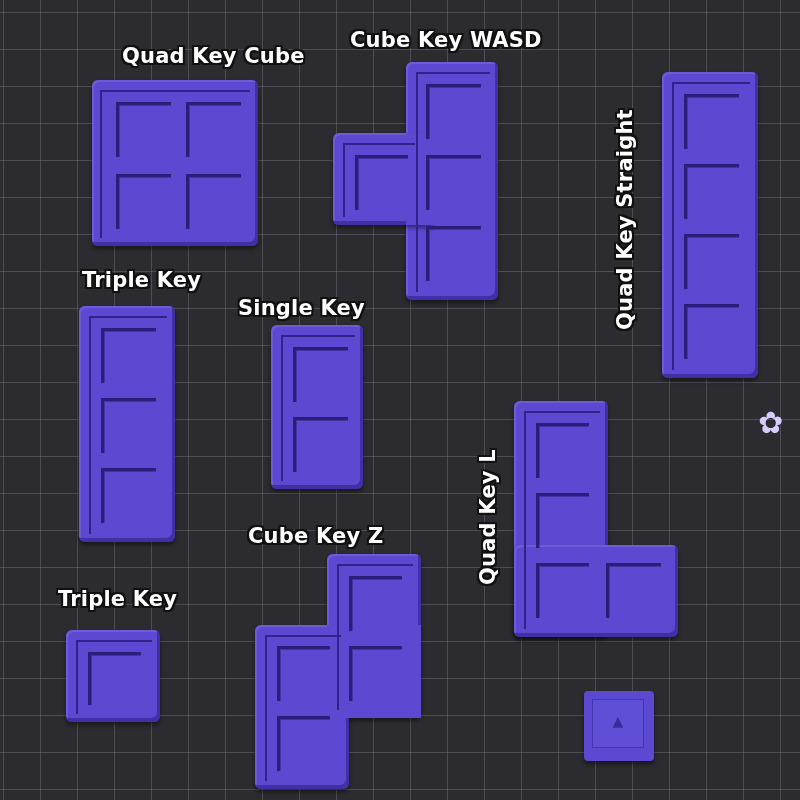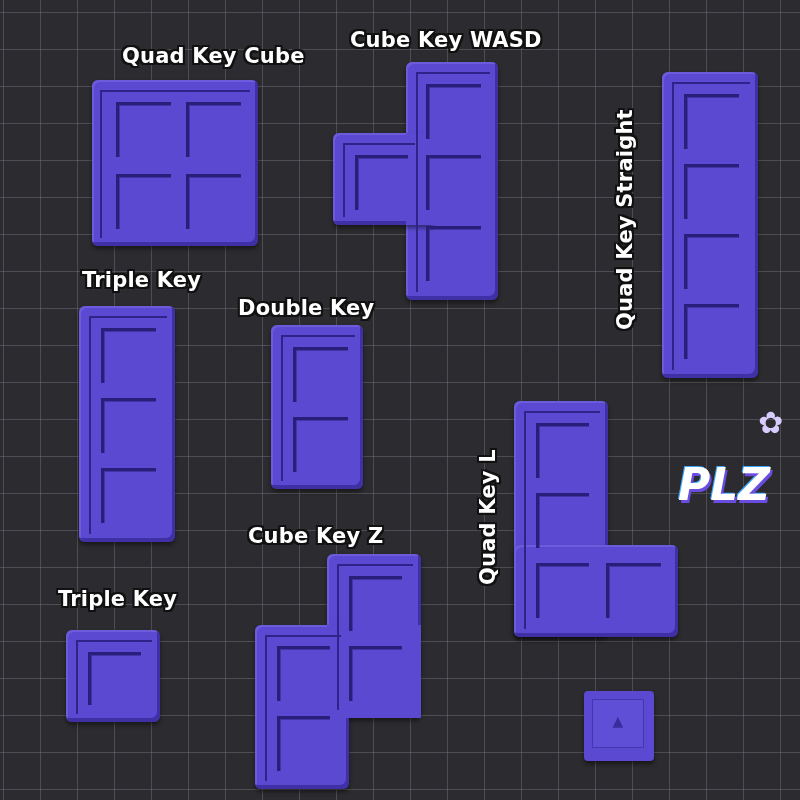--- a/index.html
+++ b/index.html
@@ -30,21 +30,21 @@
   .key .top{position:absolute;left:9px;top:9px;width:50px;height:47px;background:#5f4fd6;
     box-shadow: 0 0 0 1px #4536b0;}
 </style>
 </head>
 <body>
 
 <div class="lbl" style="left:94px;top:44px;margin-left:28px;">Quad Key Cube</div>
 <div class="lbl" style="left:350px;top:28px;">Cube Key WASD</div>
 <div class="lbl vert" style="left:613px;top:330px;">Quad Key Straight</div>
 <div class="lbl" style="left:82px;top:268px;">Triple Key</div>
-<div class="lbl" style="left:238px;top:296px;">Double Key</div>
+<div class="lbl" style="left:238px;top:296px;">Single Key</div>
 <div class="lbl vert" style="left:476px;top:585px;">Quad Key L</div>
 <div class="lbl" style="left:248px;top:524px;">Cube Key Z</div>
 <div class="lbl" style="left:58px;top:587px;">Triple Key</div>
 
 <div>
   <div class="blk" style="left:92px;top:80px;width:166px;height:166px;"></div>
   <div class="frame" style="left:100px;top:90px;width:148px;height:146px;"></div>
   <div class="cell" style="left:116px;top:102px;width:52px;height:52px;"></div>
   <div class="cell" style="left:186px;top:102px;width:52px;height:52px;"></div>
   <div class="cell" style="left:116px;top:174px;width:52px;height:52px;"></div>
@@ -114,15 +114,14 @@
   <div class="frame" style="left:76px;top:640px;width:74px;height:72px;"></div>
   <div class="cell" style="left:88px;top:652px;width:50px;height:50px;"></div>
 </div>
 
 <div class="key">
   <div class="top"></div>
   <div style="position:absolute;left:26px;top:22px;width:16px;height:16px;color:#3a2c9a;font-size:14px;text-align:center;line-height:16px;">▲</div>
 </div>
 
 <div class="logo">
-  <div class="t" style="left:50px;top:44px;font-size:44px;">PLZ</div>
   <div style="position:absolute;left:130px;top:-10px;color:#d8ccff;font-size:30px;">✿</div>
 </div>
 
 </body></html>

